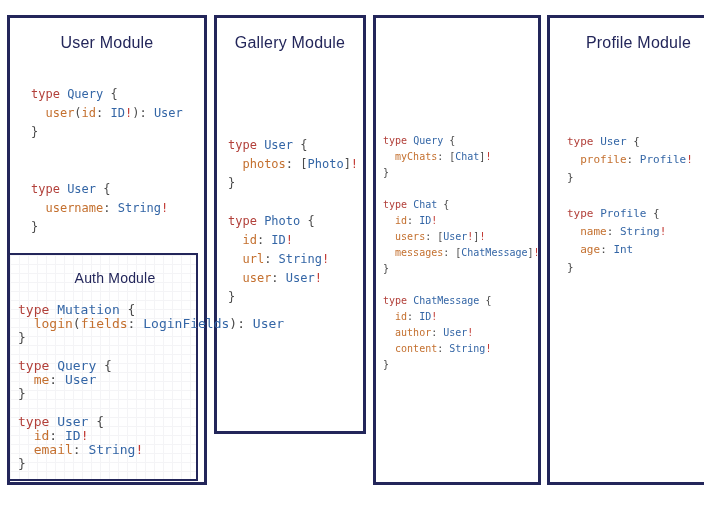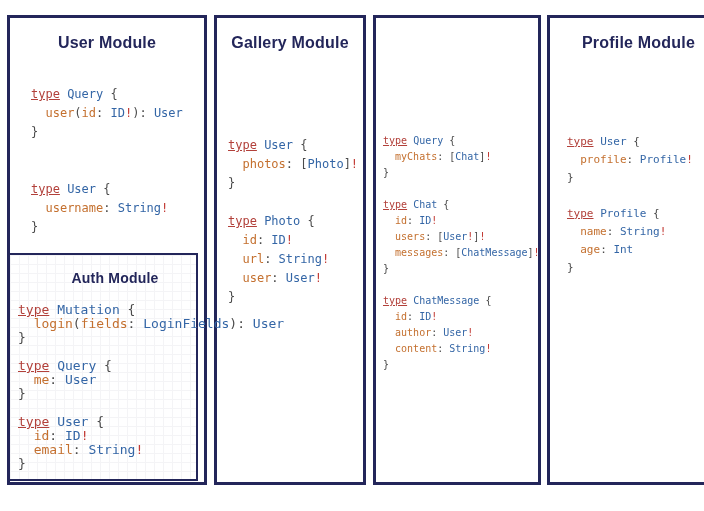--- a/index.html
+++ b/index.html
@@ -9,36 +9,36 @@
   .stage{
     position:relative; width:704px; height:511px; background:#ffffff; overflow:hidden;
     font-family:"Liberation Sans", sans-serif;
   }
   .panel{
     position:absolute; box-sizing:border-box; background:#ffffff;
     border:3px solid var(--navy);
   }
   .panel-title{
     margin:16px 0 0 0; text-align:center; color:var(--navy);
-    font-size:16px; font-weight:bold; letter-spacing:.2px;
+    font-size:16px; font-weight:normal; letter-spacing:.2px;
     font-family:"Liberation Sans", sans-serif;
   }
   .code{
     position:absolute; font-family:"DejaVu Sans Mono", monospace;
     white-space:pre; color:var(--pu);
   }
   .code-line{white-space:pre;}
-  .tok-kw{color:var(--kw);text-decoration:underline;}
+  .tok-kw{color:var(--kw);}
   .tok-ty{color:var(--ty);}
   .tok-fd{color:var(--fd);}
   .tok-pu{color:var(--pu);}
   .tok-bg{color:var(--bg);}
 
   #panel-user   {left:7px;  top:15px; width:200px; height:470px;}
-  #panel-gallery{left:214px;top:15px; width:152px; height:470px;}
+  #panel-gallery{left:214px;top:15px; width:152px; height:419px;}
   #panel-chat   {left:373px;top:15px; width:168px; height:470px;}
   #panel-profile{left:547px;top:15px; width:183px; height:470px;}
 
   #panel-auth{
     left:8px; top:253px; width:190px; height:228px; border-width:2px; z-index:2;
     background-image:
       linear-gradient(#f4f4f6 1px, transparent 1px),
       linear-gradient(90deg, #f4f4f6 1px, transparent 1px);
     background-size:9px 9px; background-color:#ffffff;padding-left:24px;
   }

